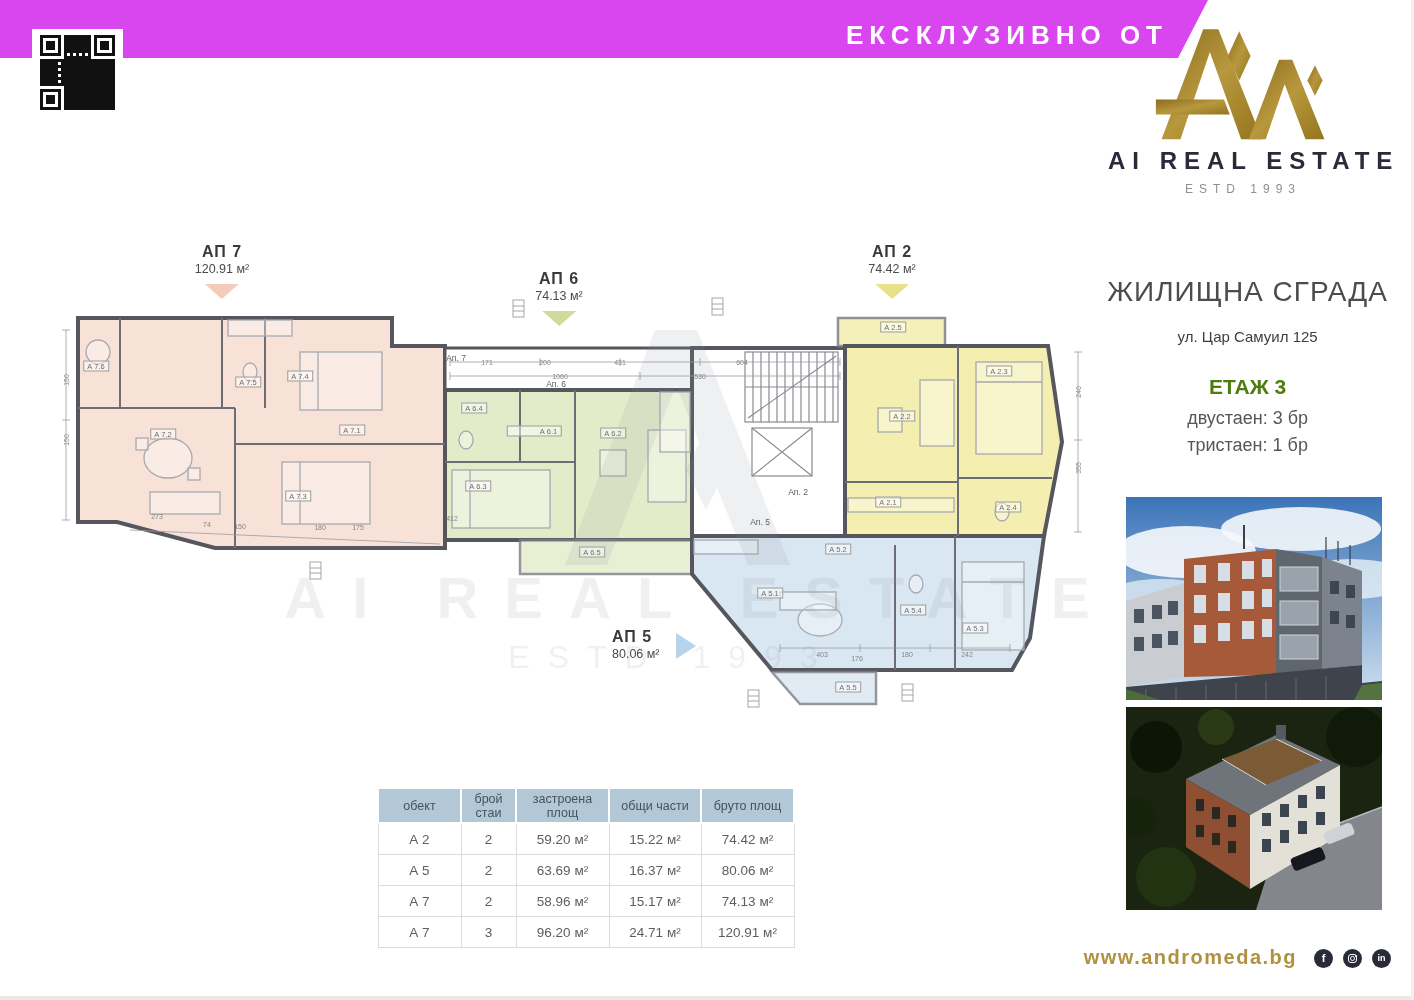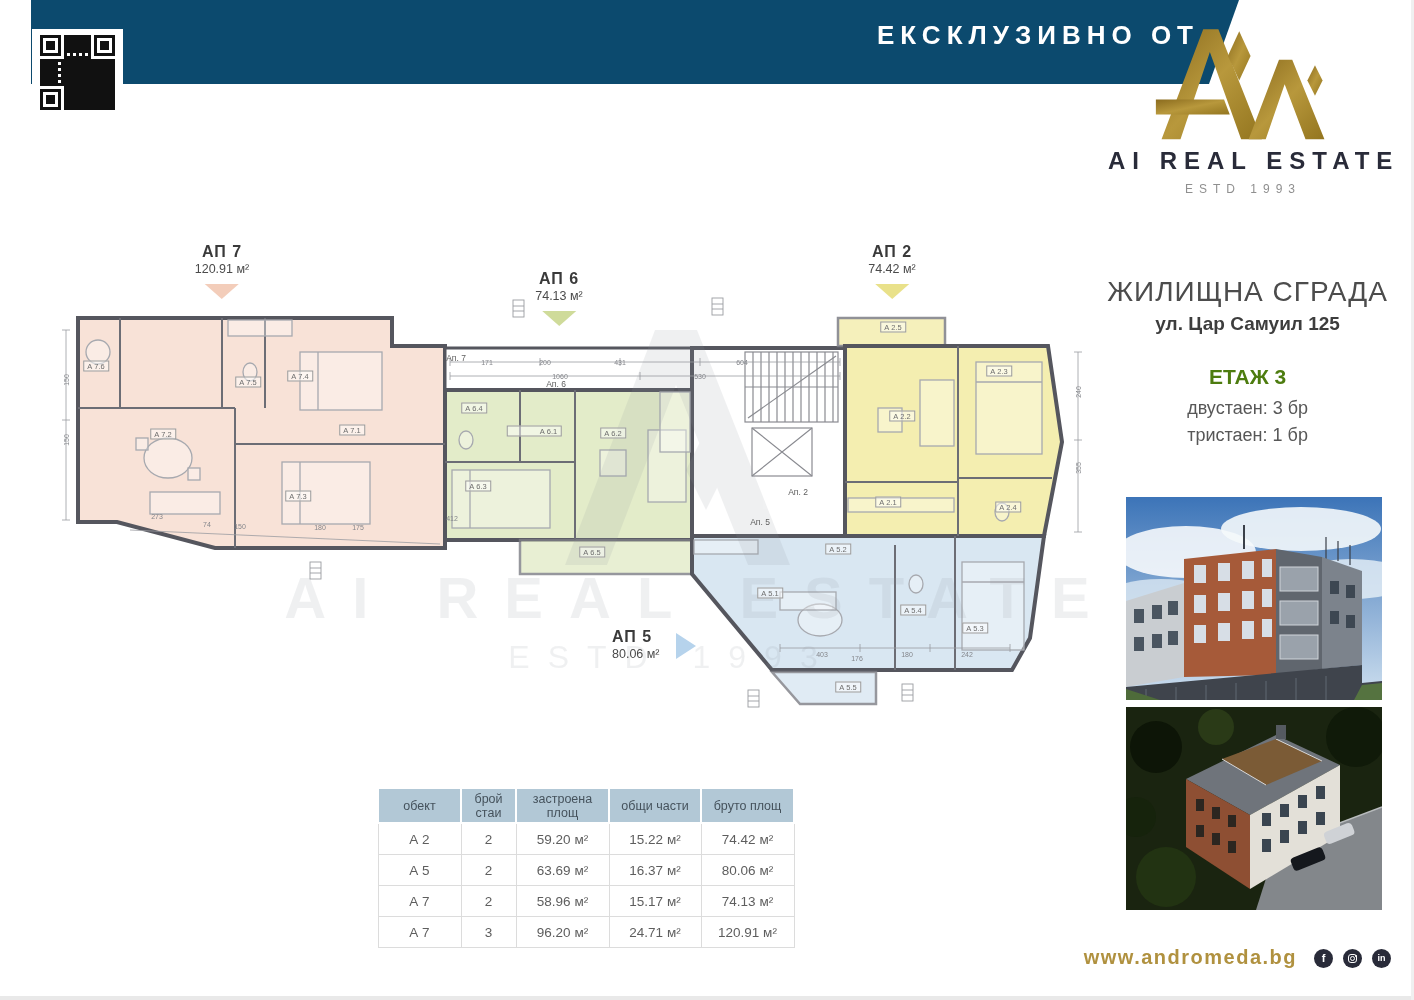--- a/index.html
+++ b/index.html
@@ -1,34 +1,34 @@
 <!DOCTYPE html>
 <html><head>
 <meta charset="utf-8">
 <style>
   html,body{margin:0;padding:0;background:#fff;}
   .page{position:relative;width:1414px;height:1000px;background:#ffffff;overflow:hidden;
         font-family:"Liberation Sans",sans-serif;}
   
-  .topbar{position:absolute;left:0;top:0;width:1208px;height:84px;background:#0c4a6e;
-          clip-path:polygon(0 0,100% 0,calc(100% - 30px) 100%,0 100%);margin-left:31px;}
+  .topbar{position:absolute;left:0;top:0;width:1208px;height:58px;background:#d946ef;
+          clip-path:polygon(0 0,100% 0,calc(100% - 30px) 100%,0 100%);}
   .topbar-text{position:absolute;right:40px;top:0;height:70px;display:flex;align-items:center;
                color:#ffffff;font-size:26px;font-weight:600;letter-spacing:6px;}
   
   .qr-card{position:absolute;left:32px;top:29px;width:91px;height:87px;background:#ffffff;
            display:flex;align-items:center;justify-content:center;}
   .qr-card svg{shape-rendering:crispEdges;}
   
   .brand{position:absolute;left:1108px;top:18px;width:270px;text-align:center;}
   .brand-name{font-size:24px;font-weight:700;letter-spacing:7px;color:#292b39;margin-top:0px;white-space:nowrap;}
   .brand-estd{font-size:12px;letter-spacing:6px;color:#8f8f8f;margin-top:7px;}
   
   .project{position:absolute;right:26px;top:276px;text-align:center;}
   .project-title{font-size:28px;color:#4c4c4c;letter-spacing:1px;font-weight:400;}
-  .project-address{font-size:19px;font-weight:700;color:#3d3d3d;margin-top:5px;}
+  .project-address{font-size:15px;font-weight:400;color:#3d3d3d;margin-top:20px;}
   .project-floor{font-size:21px;font-weight:700;color:#4d7c0f;margin-top:30px;}
   .unit-line{font-size:18px;color:#575757;line-height:27px;}
   .unit-mix{margin-top:6px;}
   
   .plan-svg{position:absolute;left:0;top:0;width:1414px;height:1000px;}
   #plan-labels{position:absolute;left:0;top:0;width:1414px;height:1000px;pointer-events:none;}
   .callout{position:absolute;text-align:center;transform:translateX(-50%);}
   .callout.pt-right{transform:none;text-align:left;}
   .co-label{font-size:16px;font-weight:700;color:#3a3a3a;letter-spacing:1px;white-space:nowrap;}
   .co-area{font-size:12.5px;color:#4b4b4b;margin-top:1px;white-space:nowrap;}

